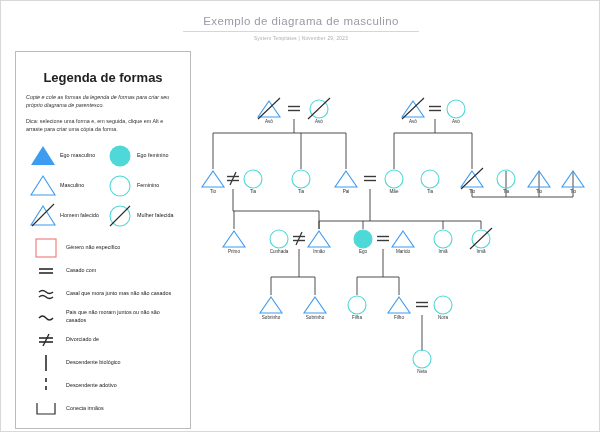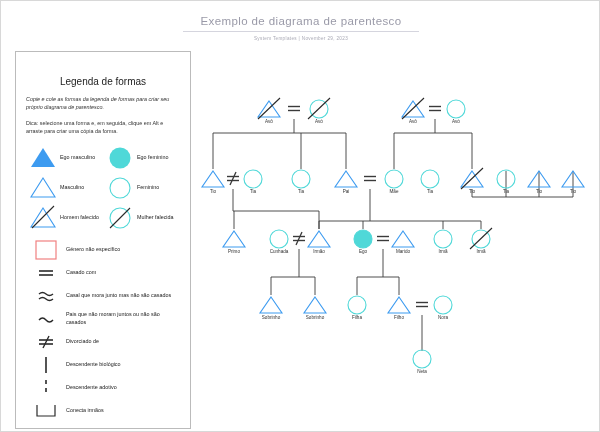--- a/index.html
+++ b/index.html
@@ -13,21 +13,21 @@
   
   #hdr{position:absolute;left:0;top:10px;width:600px;text-align:center;}
   #hdr .title{font-size:11.5px;color:#9a9aa8;letter-spacing:.4px;display:inline-block;
     padding:0 8px 4px 8px;}
   #hdr .rule{width:236px;height:1px;background:#d5d5de;margin:0 auto;}
   #hdr .sub{font-size:4.6px;color:#a8a8b4;letter-spacing:.35px;margin-top:4px;}
 
   
   #legend{position:absolute;left:14px;top:50px;width:176px;height:378px;
     background:#fff;border:1px solid #bbb;box-sizing:border-box;padding:8px 10px;}
-  #legend .lg-title{text-align:center;font-size:10px;font-weight:normal;color:#222;margin:16px 0 8px;}
+  #legend .lg-title{text-align:center;font-size:13px;font-weight:bold;color:#222;margin:10px 0 8px;}
   #legend .lg-para{font-size:5.4px;font-style:italic;color:#333;line-height:1.55;margin-bottom:7px;}
   #legend .lg-para.tip{font-style:normal;}
   .lg-grid{display:flex;flex-wrap:wrap;margin-top:3px;}
   .lg-cell{width:50%;display:flex;align-items:center;height:30px;}
   .lg-ico{width:34px;display:flex;justify-content:center;align-items:center;flex:0 0 34px;}
   .lg-txt{font-size:5.4px;color:#222;line-height:1.35;}
   .lg-row{display:flex;align-items:center;min-height:22px;margin-top:1px;}
   .lg-row .lg-ico{flex:0 0 40px;width:40px;}
   .lg-row .lg-txt{font-size:5.4px;}
   svg{display:block;overflow:visible;}
@@ -37,21 +37,21 @@
   #diagram svg{position:absolute;left:0;top:0;}
   .nlabel{position:absolute;font-size:4.6px;color:#333;text-align:center;
     width:44px;transform:translateX(-22px);white-space:nowrap;}
 </style>
 </head>
 <body>
 
 <div id="canvas">
 
   <div id="hdr">
-    <div class="title">Exemplo de diagrama de parentesco</div>
+    <div class="title">Exemplo de diagrama de masculino</div>
     <div class="rule"></div>
     <div class="sub">System Templates  |  November 29, 2023</div>
   </div>
 
   <div id="legend">
     <div class="lg-title">Legenda de formas</div>
     <div class="lg-para">Copie e cole as formas da legenda de formas para criar seu próprio diagrama de parentesco.</div>
     <div class="lg-para tip">Dica: selecione uma forma e, em seguida, clique em Alt e arraste para criar uma cópia da forma.</div>
 
     <div class="lg-grid">

